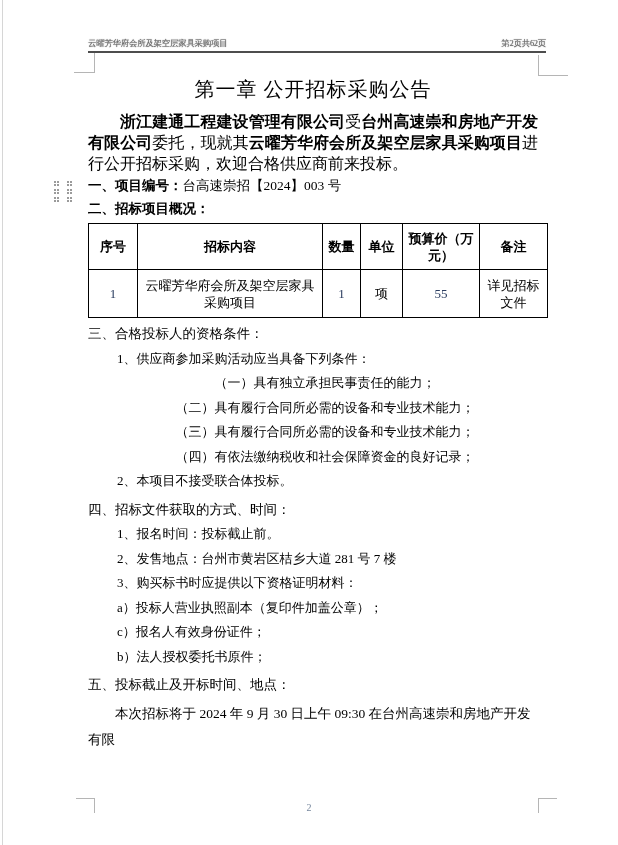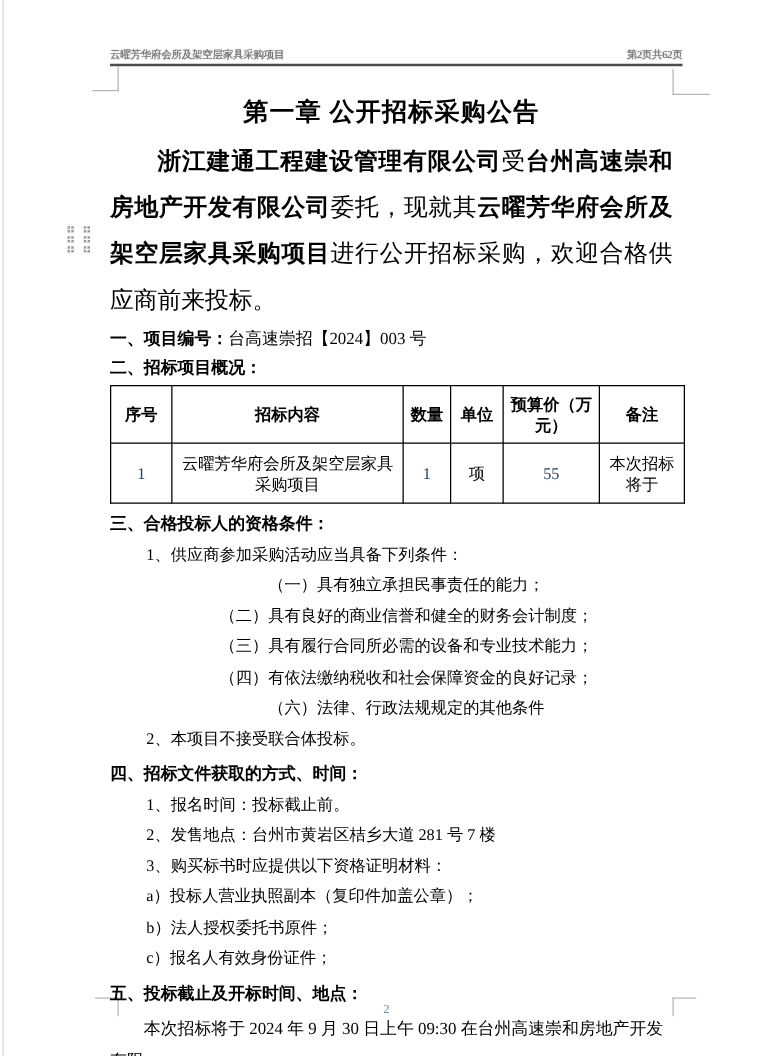--- a/index.html
+++ b/index.html
@@ -26,38 +26,38 @@
 
   
   .handle { position:absolute; left:54px; top:181px; display:grid;
     grid-template-columns:5px 5px; grid-auto-rows:5px; column-gap:8px; row-gap:3px; }
   .handle i { position:relative; display:block; background:#9b9b9b; }
   .handle i::before { content:""; position:absolute; left:0; right:0; top:2px; height:1px; background:#fff; }
   .handle i::after  { content:""; position:absolute; top:0; bottom:0; left:2px; width:1px; background:#fff; }
 
   .content { position:absolute; left:88px; top:62px; width:450px; color:#000; }
 
-  .title { margin:14px 0 8px; text-align:center; font-size:20px; font-weight:bold; letter-spacing:1px; }
+  .title { margin:14px 0 8px; text-align:center; font-size:20px; font-weight:normal; letter-spacing:1px; }
 
-  .intro { font-size:19px; line-height:37px; text-align:justify; text-indent:2em; }
+  .intro { font-size:16px; line-height:21px; text-align:justify; text-indent:2em; }
   .intro .b { font-weight:bold; }
 
   .sec-line { font-size:13.5px; line-height:23px; }
   .bold { font-weight:bold; }
 
   table.bid { border-collapse:collapse; table-layout:fixed; width:459px; margin-top:3px;border-radius:22px; }
   table.bid th, table.bid td { border:1px solid #000; text-align:center; vertical-align:middle;
     padding:2px 3px; font-size:13px; line-height:17px; }
   table.bid th { font-weight:bold; height:46px; }
   table.bid td { height:48px; }
   .num { font-family:"Liberation Serif",serif; color:#2b3d60; }
 
   .sec-block { margin-top:4px; font-size:13px; }
   .sec-block .row { line-height:24.5px; }
-  .sec-block .heading { font-size:13.5px; font-weight:bold; }
+  .sec-block .heading { font-size:13.5px; font-weight:normal; }
   .ind-num { padding-left:29px; }
   .ind-paren { padding-left:24px;text-align:center; }
 
   .closing { margin-top:3px; font-size:13.5px; line-height:26px; text-indent:2em; }
 
   .page-num { position:absolute; left:0; top:802px; width:618px; text-align:center;
     font-size:10px; color:#76879d; }
 </style>
 </head>
 <body>
@@ -112,44 +112,43 @@
         <th>单位</th>
         <th>预算价（万元）</th>
         <th>备注</th>
       </tr>
       <tr>
         <td class="num">1</td>
         <td>云曜芳华府会所及架空层家具采购项目</td>
         <td class="num">1</td>
         <td>项</td>
         <td class="num">55</td>
-        <td>本次招标将于</td>
+        <td>详见招标文件</td>
       </tr>
     </tbody>
       </table>
 
     <div class="sec-block">
       <div class="row heading">三、合格投标人的资格条件：</div>
       <div class="row ind-num">1、供应商参加采购活动应当具备下列条件：</div>
       <div class="row ind-paren">（一）具有独立承担民事责任的能力；</div>
-      <div class="row ind-paren">（二）具有良好的商业信誉和健全的财务会计制度；</div>
+      <div class="row ind-paren">（二）具有履行合同所必需的设备和专业技术能力；</div>
       <div class="row ind-paren">（三）具有履行合同所必需的设备和专业技术能力；</div>
       <div class="row ind-paren">（四）有依法缴纳税收和社会保障资金的良好记录；</div>
-      <div class="row ind-paren">（六）法律、行政法规规定的其他条件</div>
       <div class="row ind-num">2、本项目不接受联合体投标。</div>
     </div>
 
     <div class="sec-block">
       <div class="row heading">四、招标文件获取的方式、时间：</div>
       <div class="row ind-num">1、报名时间：投标截止前。</div>
       <div class="row ind-num">2、发售地点：台州市黄岩区桔乡大道 281 号 7 楼</div>
       <div class="row ind-num">3、购买标书时应提供以下资格证明材料：</div>
       <div class="row ind-num">a）投标人营业执照副本（复印件加盖公章）；</div>
+      <div class="row ind-num">c）报名人有效身份证件；</div>
       <div class="row ind-num">b）法人授权委托书原件；</div>
-      <div class="row ind-num">c）报名人有效身份证件；</div>
     </div>
 
     <div class="sec-block">
       <div class="row heading">五、投标截止及开标时间、地点：</div>
     </div>
     <div class="closing">本次招标将于 2024 年 9 月 30 日上午 09:30 在台州高速崇和房地产开发有限</div>
 
   </div>
 
   <div class="page-num">2</div>

